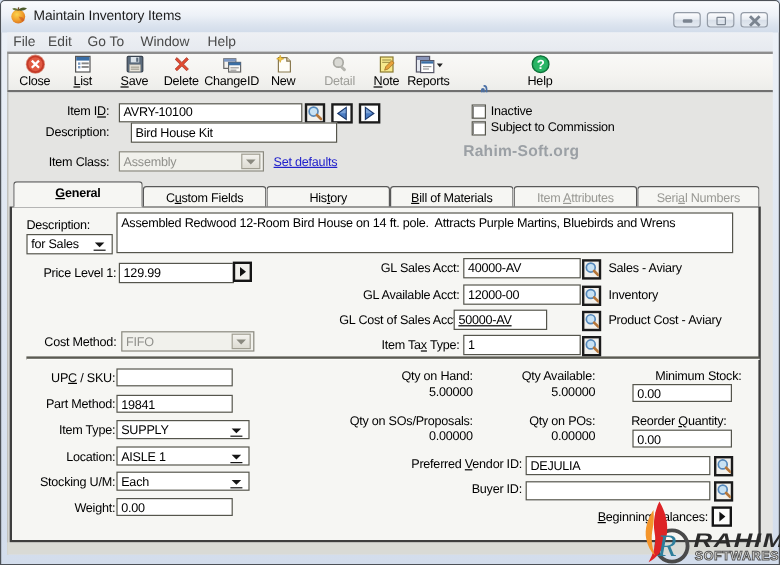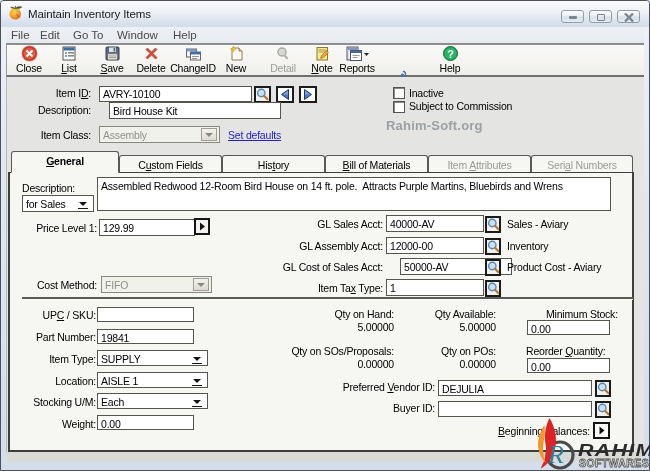--- a/index.html
+++ b/index.html
@@ -212,31 +212,31 @@
 
 <div class="rlbl" style="left:250px;top:218px;width:133px;text-align:right;">GL Sales Acct:</div>
 <div class="inp" style="left:386px;top:215px;width:98px;height:17px;">40000-AV</div>
 <div class="magbtn" style="left:485px;top:216px;">
     <svg width="13" height="13" viewBox="0 0 13 13" style="display:block;">
       <circle cx="5.3" cy="5" r="3.7" fill="#c8e2f4" stroke="#5588bb" stroke-width="1.4"></circle>
       <line x1="8.1" y1="7.8" x2="11.5" y2="11.2" stroke="#b5763a" stroke-width="2.2" stroke-linecap="round"></line>
     </svg>
   </div>
 <div class="lbl" style="left:507px;top:218px;">Sales - Aviary</div>
-<div class="rlbl" style="left:250px;top:240px;width:133px;text-align:right;">GL Assembly Acct:</div>
+<div class="rlbl" style="left:250px;top:240px;width:133px;text-align:right;">GL Available Acct:</div>
 <div class="inp" style="left:386px;top:237px;width:98px;height:17px;">12000-00</div>
 <div class="magbtn" style="left:485px;top:238px;">
     <svg width="13" height="13" viewBox="0 0 13 13" style="display:block;">
       <circle cx="5.3" cy="5" r="3.7" fill="#c8e2f4" stroke="#5588bb" stroke-width="1.4"></circle>
       <line x1="8.1" y1="7.8" x2="11.5" y2="11.2" stroke="#b5763a" stroke-width="2.2" stroke-linecap="round"></line>
     </svg>
   </div>
 <div class="lbl" style="left:507px;top:240px;">Inventory</div>
 <div class="rlbl" style="left:250px;top:261px;width:133px;text-align:right;">GL Cost of Sales Acct:</div>
-<div class="inp" style="left:400px;top:258px;width:112px;height:17px;">50000-AV</div>
+<div class="inp" style="left:378px;top:258px;width:78px;height:17px;text-decoration:underline;">50000-AV</div>
 <div class="magbtn" style="left:485px;top:259px;">
     <svg width="13" height="13" viewBox="0 0 13 13" style="display:block;">
       <circle cx="5.3" cy="5" r="3.7" fill="#c8e2f4" stroke="#5588bb" stroke-width="1.4"></circle>
       <line x1="8.1" y1="7.8" x2="11.5" y2="11.2" stroke="#b5763a" stroke-width="2.2" stroke-linecap="round"></line>
     </svg>
   </div>
 <div class="lbl" style="left:507px;top:261px;">Product Cost - Aviary</div>
 <div class="rlbl" style="left:250px;top:282px;width:133px;text-align:right;">Item Ta<u>x</u> Type:</div>
 <div class="inp" style="left:386px;top:279px;width:98px;height:17px;">1</div>
 <div class="magbtn" style="left:485px;top:280px;">
@@ -246,21 +246,21 @@
     </svg>
   </div>
 
 <div class="rlbl" style="left:20px;top:279px;width:77px;text-align:right;">Cost Method:</div>
 <div class="combo combo-dis" style="left:101px;top:276px;width:111px;height:17px;">FIFO<span class="cbtn cbtn-dis"></span></div>
 
 <div class="sep"></div>
 
 <div class="rlbl" style="left:20px;top:309px;width:76px;text-align:right;">UP<u>C</u> / SKU:</div>
 <div class="inp" style="left:97px;top:307px;width:97px;height:15px;"></div>
-<div class="rlbl" style="left:20px;top:331px;width:76px;text-align:right;">Part Number:</div>
+<div class="rlbl" style="left:20px;top:331px;width:76px;text-align:right;">Part Method:</div>
 <div class="inp" style="left:97px;top:329px;width:97px;height:15px;">19841</div>
 <div class="rlbl" style="left:20px;top:353px;width:76px;text-align:right;">Item Type:</div>
 <div class="combo" style="left:97px;top:350px;width:111px;height:16px;">SUPPLY<span class="cbtn"></span></div>
 <div class="rlbl" style="left:20px;top:375px;width:76px;text-align:right;">Location:</div>
 <div class="combo" style="left:97px;top:372px;width:111px;height:16px;">AISLE 1<span class="cbtn"></span></div>
 <div class="rlbl" style="left:20px;top:396px;width:76px;text-align:right;">Stocking U/M:</div>
 <div class="combo" style="left:97px;top:393px;width:111px;height:16px;">Each<span class="cbtn"></span></div>
 <div class="rlbl" style="left:20px;top:418px;width:76px;text-align:right;">Weight:</div>
 <div class="inp" style="left:97px;top:415px;width:97px;height:15px;">0.00</div>
 

